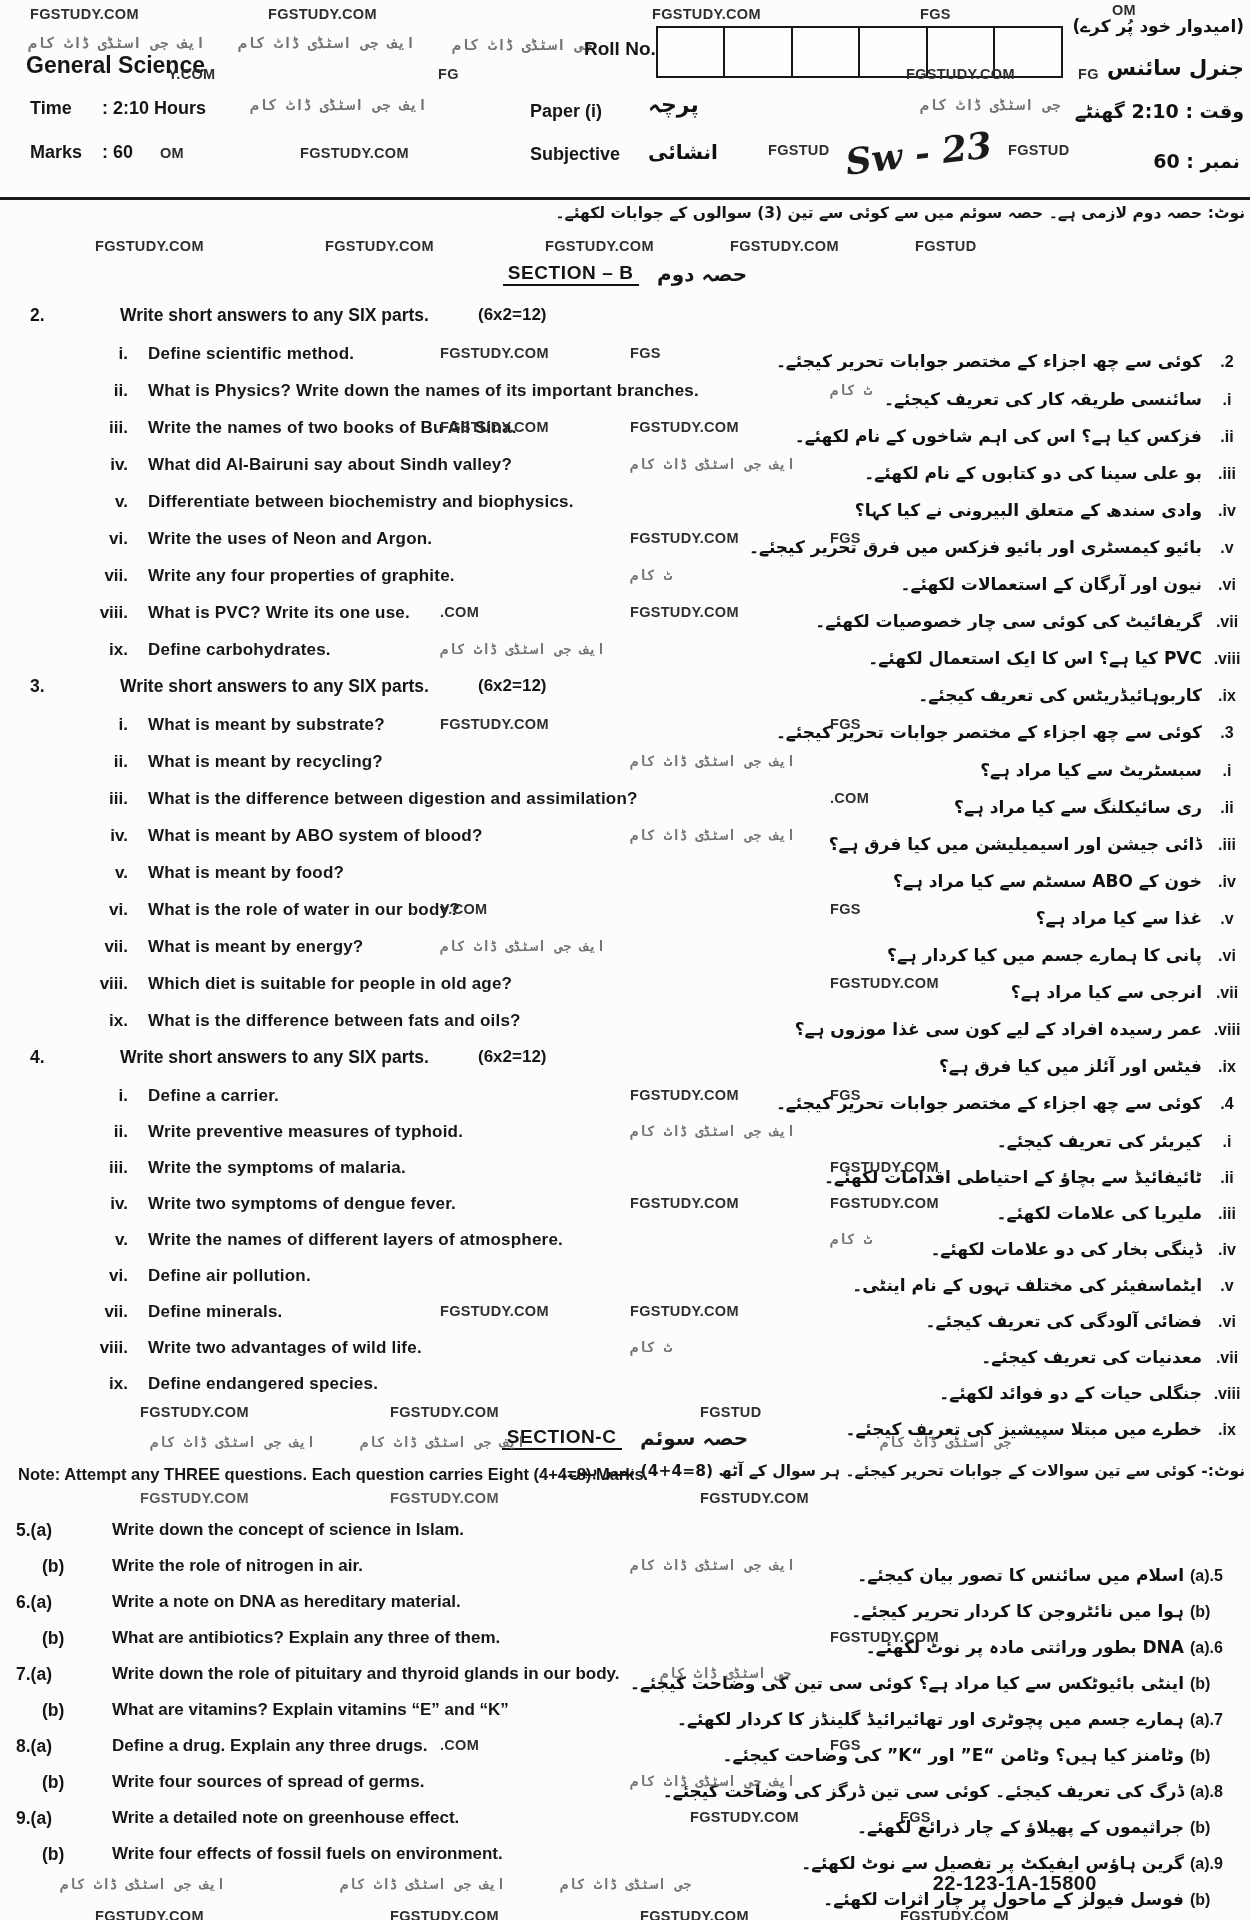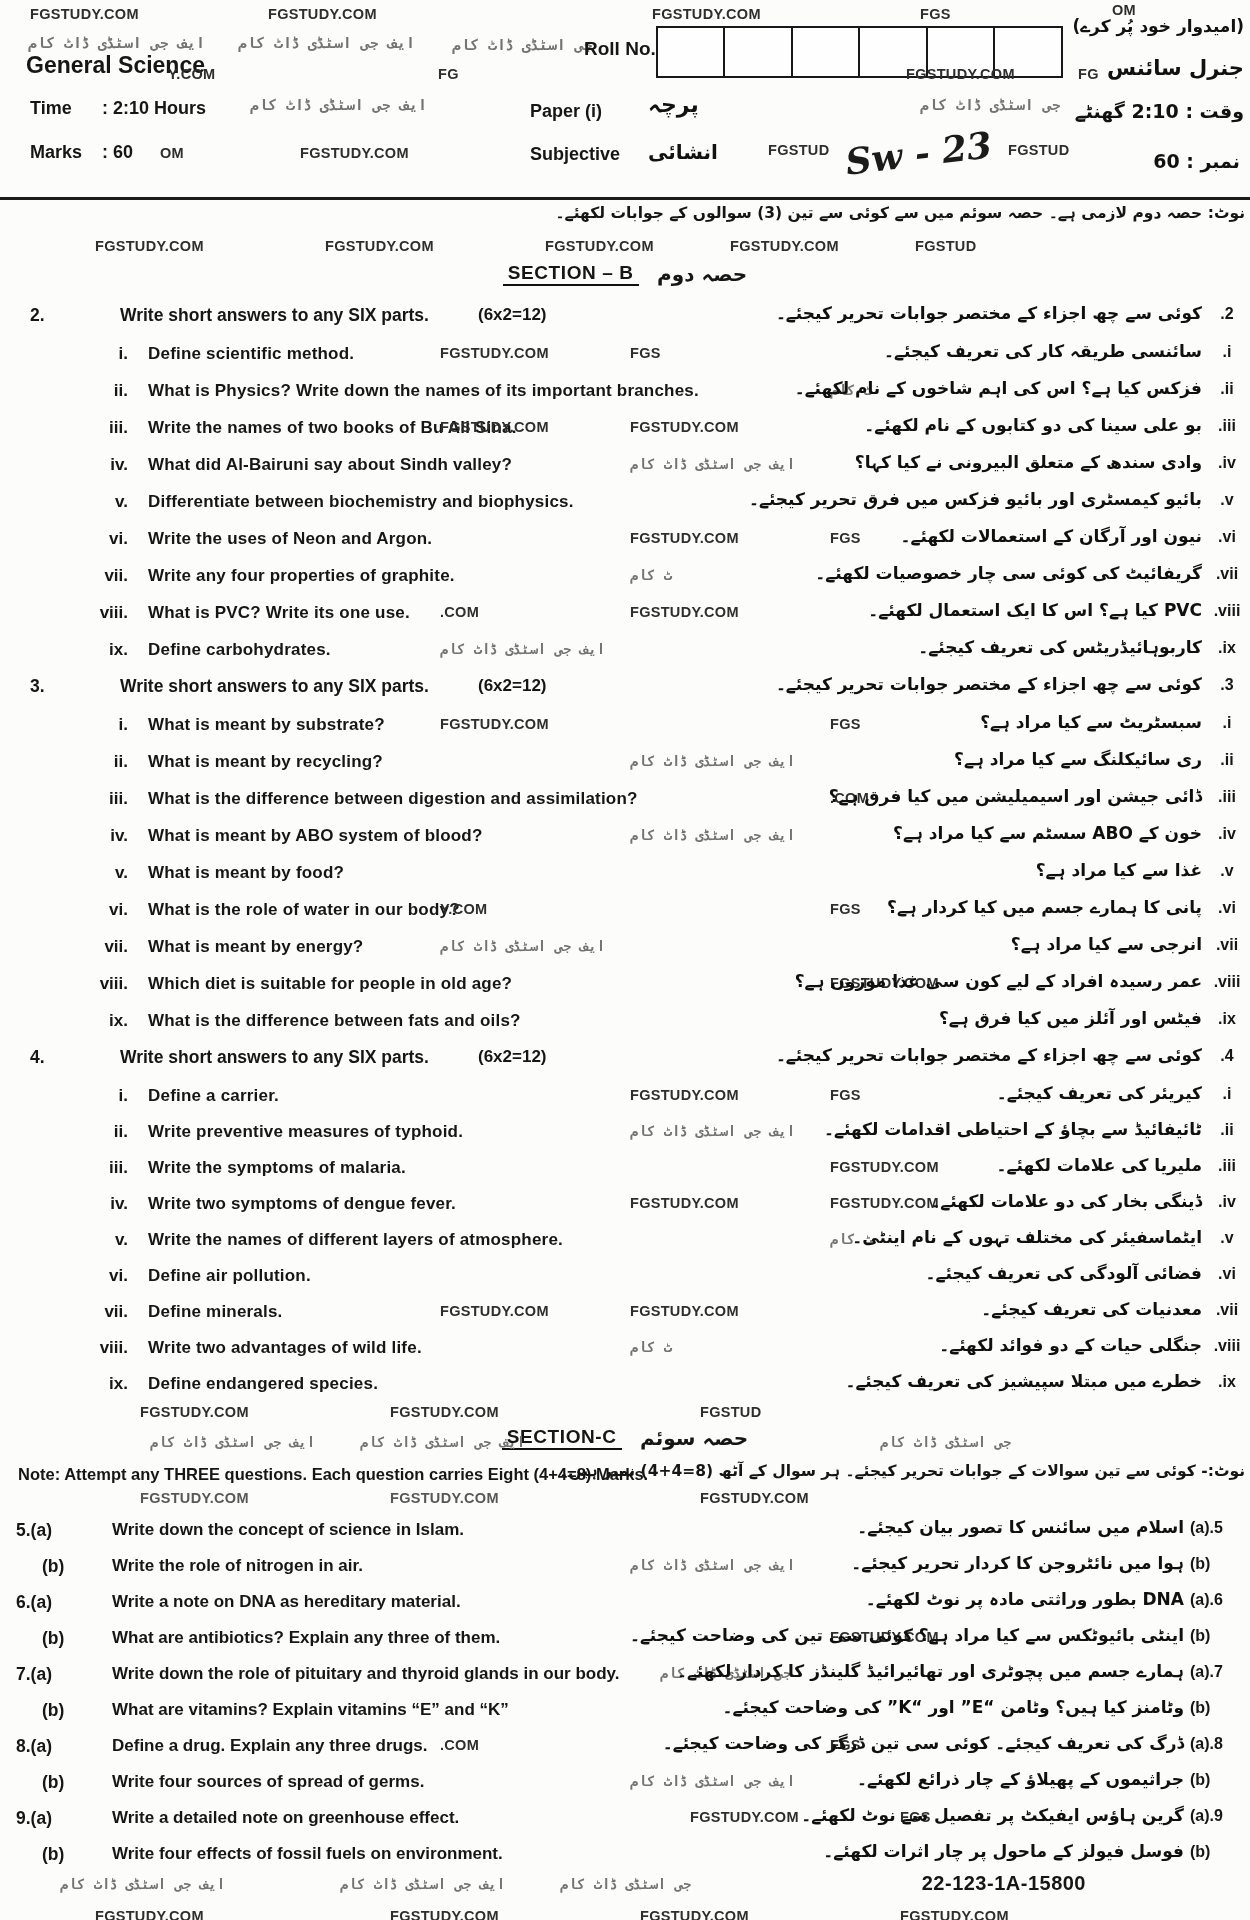--- a/index.html
+++ b/index.html
@@ -22,34 +22,34 @@
   .bd{position:relative;}
   .r{position:relative;height:37px;}
   .pn{position:absolute;left:36px;width:92px;text-align:right;top:8px;font-weight:700;font-size:17px;}
   .pt{position:absolute;left:148px;top:8px;font-weight:600;font-size:17px;letter-spacing:.2px;}
   .qn{position:absolute;left:30px;top:7px;font-weight:700;font-size:17.5px;}
   .qt{position:absolute;left:120px;top:7px;font-weight:700;font-size:17.5px;}
   .mk{position:absolute;left:478px;top:7px;font-weight:700;font-size:17px;}
   .pn2{position:absolute;left:16px;width:88px;top:8px;font-weight:700;font-size:17.5px;}
   .pt2{position:absolute;left:112px;top:8px;font-weight:600;font-size:17px;}
   .ur{position:absolute;right:4px;top:5px;display:flex;align-items:baseline;}
-  .ut{direction:rtl;font-family:"DejaVu Sans",sans-serif;font-weight:700;font-size:17px;color:#101010;}
+  .ut{direction:rtl;font-family:"DejaVu Sans",sans-serif;font-weight:700;font-size:17px;color:#101010;margin-top:48px;}
   .un{min-width:38px;text-align:center;font-weight:700;font-size:16px;padding-left:6px;}
   .un2{min-width:56px;text-align:left;font-weight:700;font-size:16px;padding-left:6px;}
   .rwm{position:absolute;top:9px;}
   .wa{left:440px;}.wb{left:630px;}.wc{left:830px;}
   
   .noter{position:relative;height:34px;}
   .ne{position:absolute;left:18px;top:7px;font-weight:700;font-size:16.5px;}
   .nu{position:absolute;right:5px;top:4px;direction:rtl;font-family:"DejaVu Sans",sans-serif;font-weight:700;font-size:15.5px;}
   .wmrow{position:relative;height:26px;}
   .sect{position:relative;height:36px;text-align:center;}
   .st-en{display:inline-block;font-weight:700;font-size:19px;letter-spacing:.6px;border-bottom:2.5px solid #101010;padding:0 5px;}
   .st-ur{display:inline-block;font-family:"DejaVu Sans",sans-serif;font-weight:700;font-size:20px;margin-left:14px;vertical-align:-2px;}
-  .code{position:absolute;right:164px;top:0px;font-weight:700;font-size:20px;letter-spacing:.5px;}
+  .code{position:absolute;right:153px;top:0px;font-weight:700;font-size:20px;letter-spacing:.5px;}
 </style>
 </head>
 <body>
 
 <div class="page">
 
   <div class="hdr">
     <span class="abs wm" style="left:30px;top:6px">FGSTUDY.COM</span>
     <span class="abs wm" style="left:268px;top:6px">FGSTUDY.COM</span>
     <span class="abs wm" style="left:652px;top:6px">FGSTUDY.COM</span>

